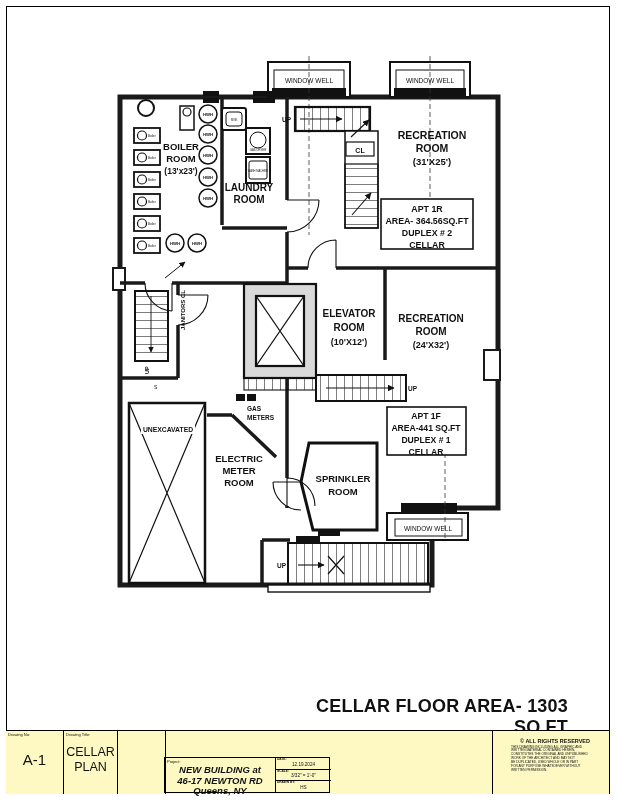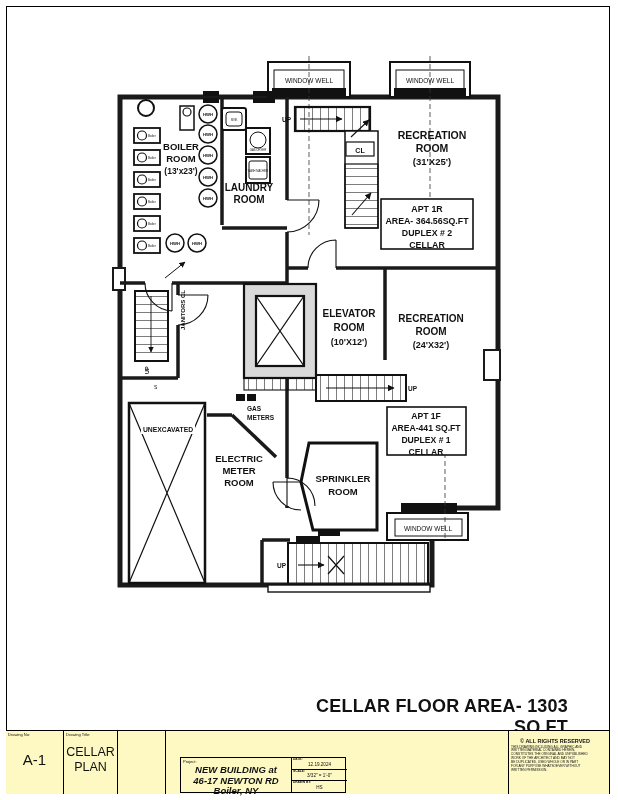--- a/index.html
+++ b/index.html
@@ -9,21 +9,21 @@
   svg text{font-family:"Liberation Sans",sans-serif;fill:#111;}
   .tc{text-anchor:middle;}
   .floor-area{position:absolute;top:696px;left:308px;width:260px;text-align:right;font-size:18px;font-weight:bold;letter-spacing:.2px;}
   
   .tb{position:absolute;left:6px;top:730px;width:604px;height:64px;border-top:1.4px solid #000;box-sizing:border-box;background:#fef9c3;}
   .tb .cell{position:absolute;top:0;height:100%;border-right:1.2px solid #000;box-sizing:border-box;}
   .tiny-label{font-size:4px;line-height:5px;padding:1px 0 0 2px;color:#111;}
   .c1{left:0;width:58px;}
   .c2{left:58px;width:54px;}
   .c3{left:112px;width:48px;}
-  .c4{left:172px;width:331px;border-right:1.2px solid #000;}
+  .c4{left:156px;width:331px;border-right:1.2px solid #000;}
   .c5{left:491px;width:113px;border-right:none;}
   .dno{text-align:center;font-size:15px;margin-top:14px;font-weight:500;}
   .dtitle{text-align:center;font-size:12.5px;line-height:15px;margin-top:8px;font-weight:500;}
   .proj-box{position:absolute;left:2px;top:26px;width:166px;height:36px;border:1px solid #000;box-sizing:border-box;}
   .proj-left{position:absolute;left:0;top:0;width:111px;height:100%;border-right:1px solid #000;box-sizing:border-box;}
   .proj-lines{text-align:center;font-style:italic;font-weight:bold;font-size:9.5px;line-height:10.5px;margin-top:1px;}
   .meta{position:absolute;left:111px;top:0;width:55px;height:100%;}
   .meta .row{height:11.6px;border-bottom:1px solid #000;box-sizing:border-box;overflow:hidden;}
   .meta .row:last-child{border-bottom:none;}
   .meta .lab{font-size:3.2px;line-height:3.6px;padding-left:1px;font-weight:bold;}
@@ -300,21 +300,21 @@
     </div>
   </div>
   <div class="cell c3"></div>
   <div class="cell c4">
     <div class="proj-box">
       <div class="proj-left">
         <div class="tiny-label">Project:</div>
         <div class="proj-lines">
           <div>NEW BUILDING at</div>
           <div>46-17 NEWTON RD</div>
-          <div>Boiler, NY</div>
+          <div>Queens, NY</div>
         </div>
       </div>
       <div class="meta">
         <div class="row">
           <div class="lab">DATE:</div>
           <div class="val">12.19.2024</div>
         </div>
         <div class="row">
           <div class="lab">SCALE:</div>
           <div class="val">3/32" = 1'-0"</div>

